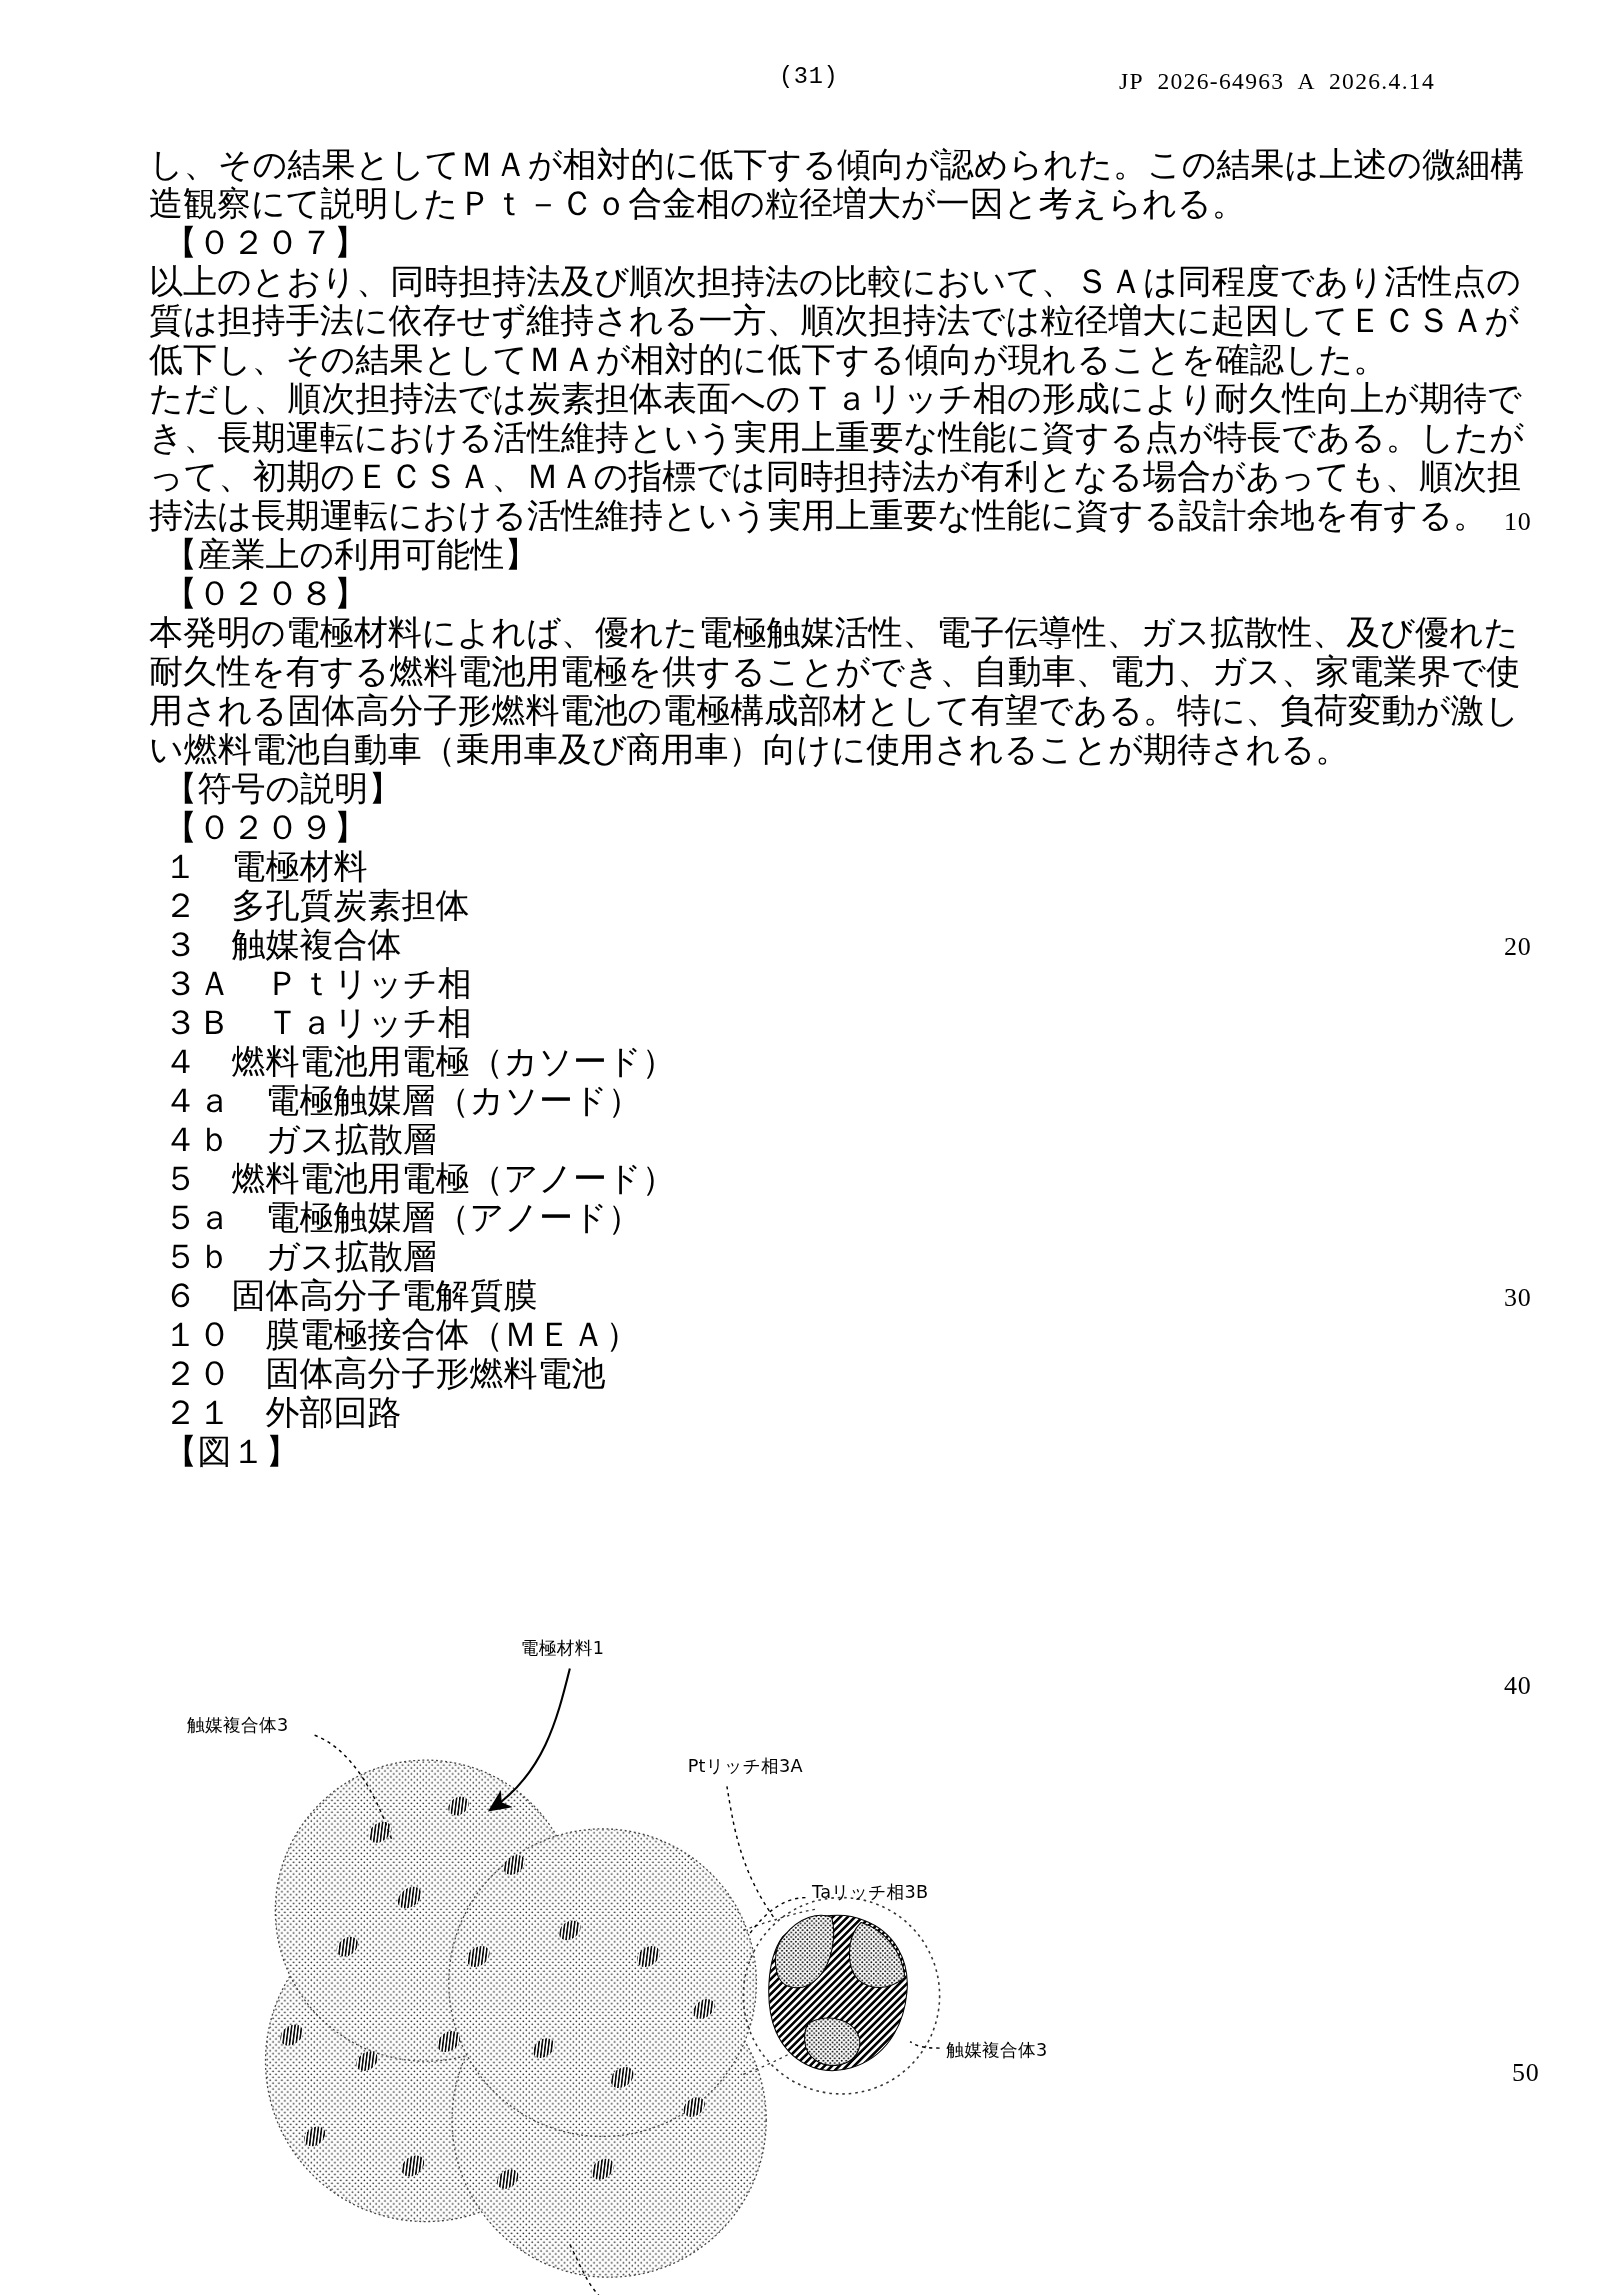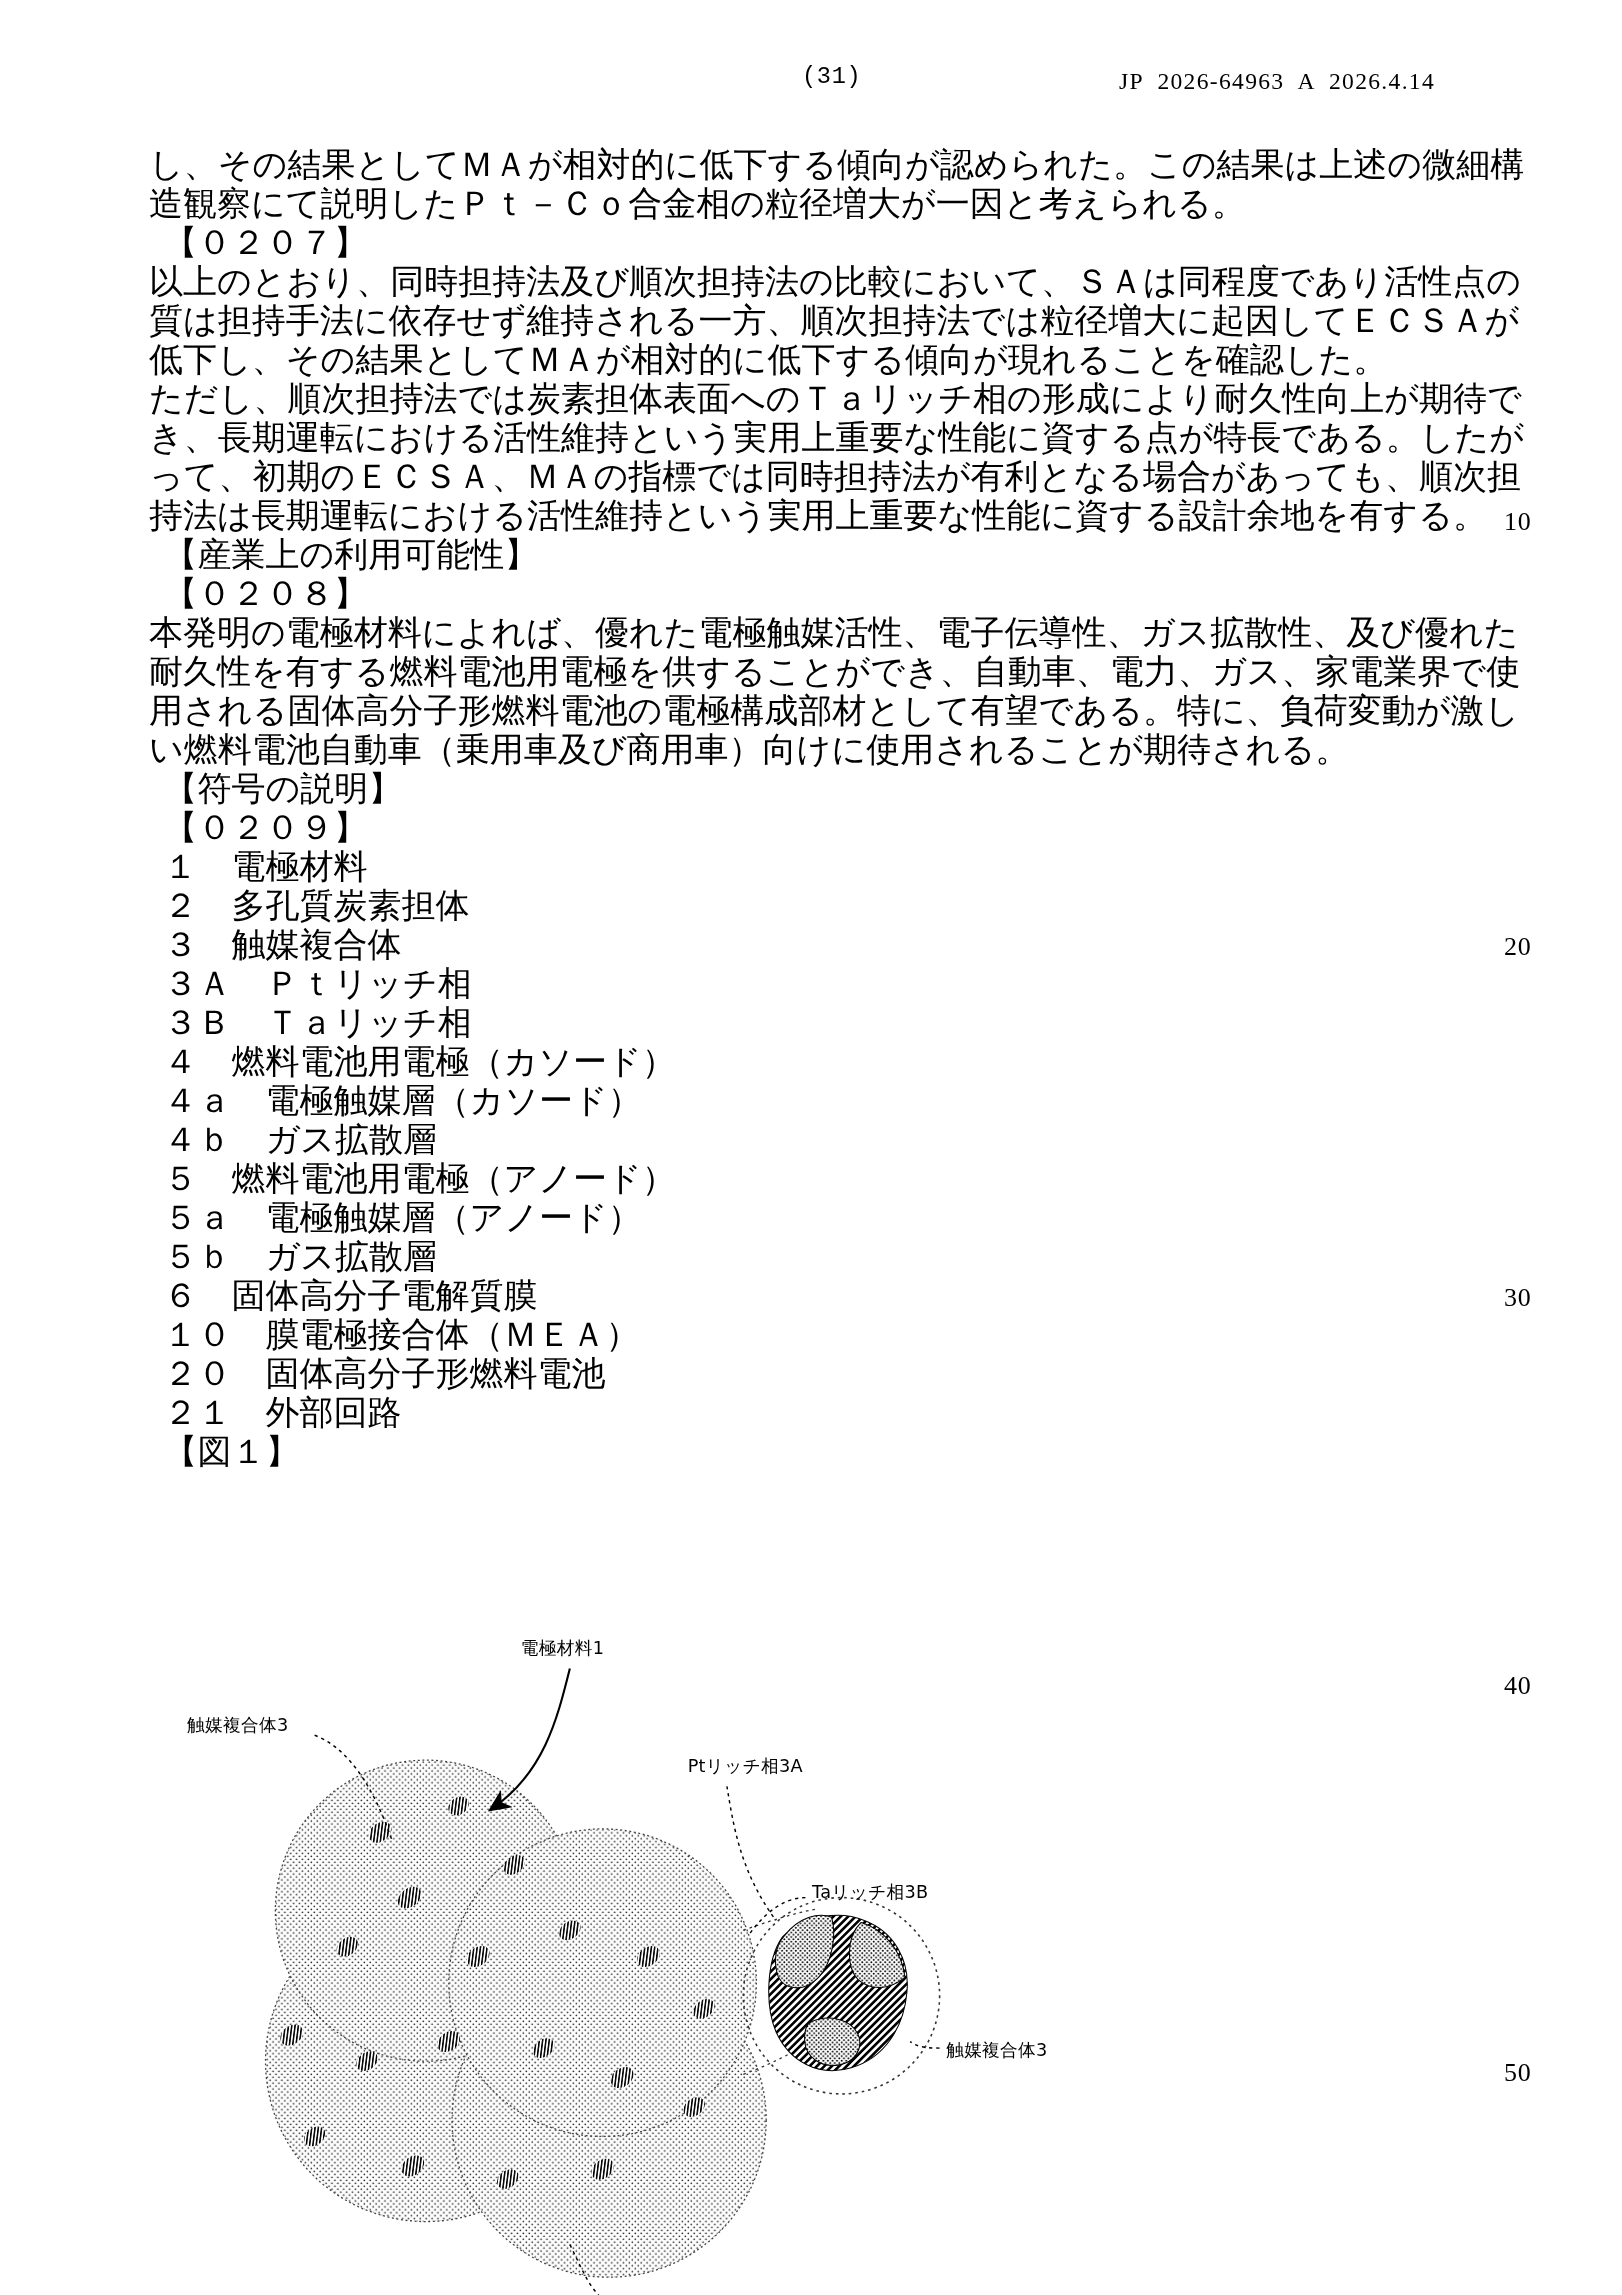--- a/index.html
+++ b/index.html
@@ -25,21 +25,20 @@
     width: 1623px;
     height: 39px;
   }
   .page-num {
     position: absolute;
     left: 779px;
     top: 0;
     font-size: 23.6px;
     letter-spacing: 0.7px;
     font-family: "Liberation Mono", "DejaVu Sans Mono", monospace;
-    margin-left: 23px;
   }
   .pub-ref {
     position: absolute;
     left: 1119px;
     top: 5px;
     font-size: 23.6px;
     letter-spacing: 1.3px;
     font-family: Liberation Serif, serif;
     white-space: pre;
   }
@@ -131,21 +130,21 @@
       <div class="tline indent1">２０　固体高分子形燃料電池</div>
       <div class="tline indent1">２１　外部回路</div>
       <div class="tline indent1">【図１】</div>
     </div>
 
   <div class="linenos" id="linenos">
       <div class="lineno" style="top: 507px;">10</div>
       <div class="lineno" style="top: 932px;">20</div>
       <div class="lineno" style="top: 1283px;">30</div>
       <div class="lineno" style="top: 1671px;">40</div>
-      <div class="lineno" style="top: 2058px;">50</div>
+      <div class="lineno" style="top: 2058px; margin-left: 8px;">50</div>
     </div>
 
   <div class="figure">
     <svg width="1322" height="733" viewBox="0 0 2020 1120" xmlns="http://www.w3.org/2000/svg">
       <defs>
 
         <pattern id="stipple" width="9" height="9" patternUnits="userSpaceOnUse">
           <rect width="9" height="9" fill="#ffffff"></rect>
           <circle cx="2" cy="2" r="1.35" fill="#2b2b2b"></circle>
           <circle cx="6.5" cy="6.5" r="1.35" fill="#2b2b2b"></circle>

